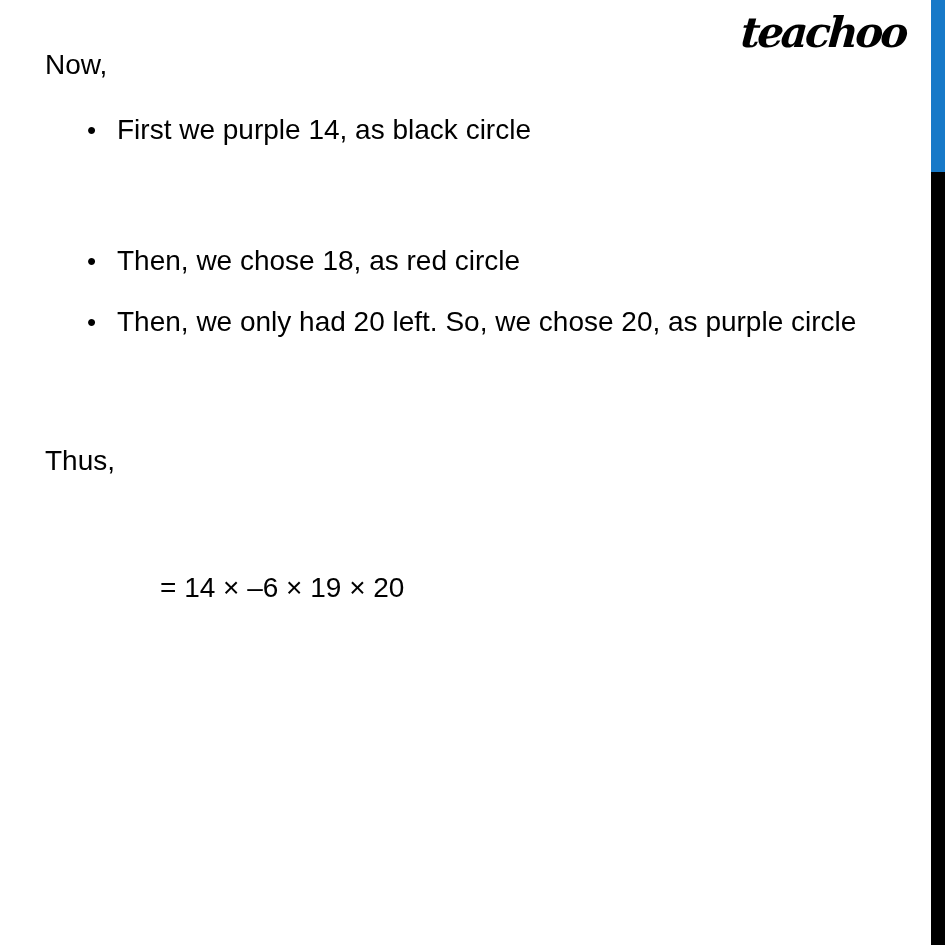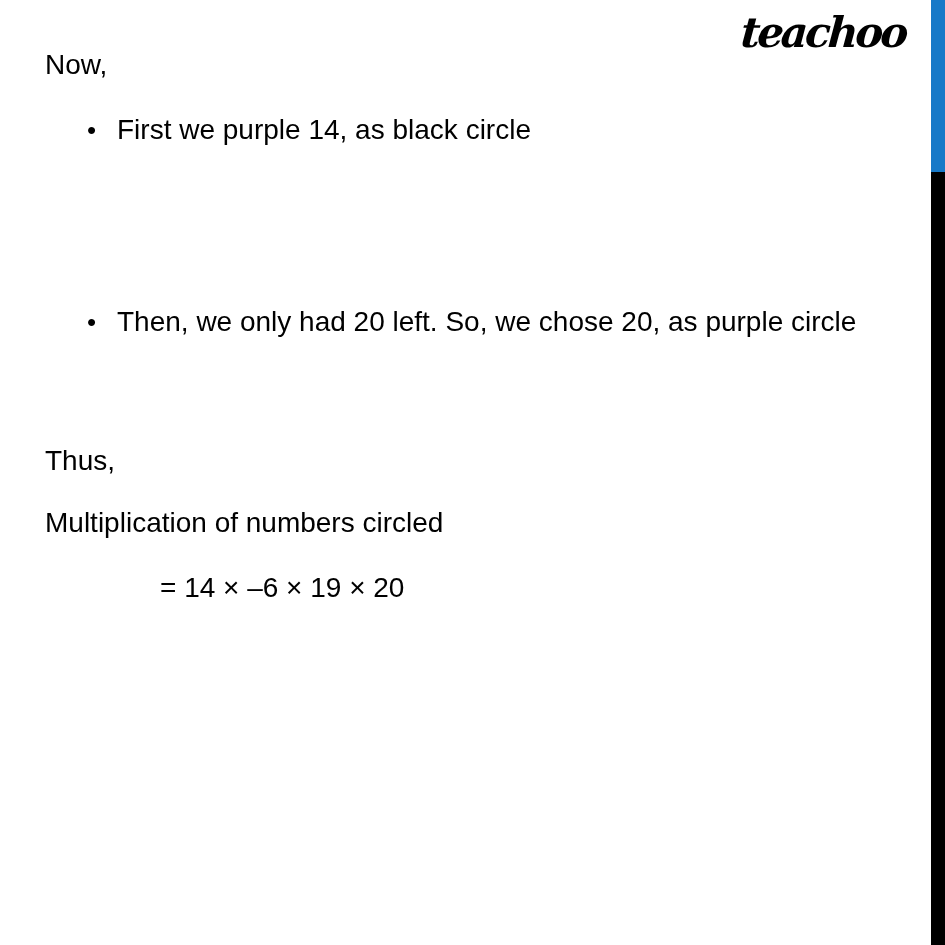--- a/index.html
+++ b/index.html
@@ -59,24 +59,26 @@
 
   <div class="logo">teachoo</div>
 
   <div class="line" style="top:48px">Now,</div>
 
   <div class="line bullet" style="top:113px">
     <span class="marker">•</span><span><span>First we purple </span><span class="b">14</span><span>, as </span><span class="b">black</span><span> circle</span></span>
   </div>
 
 
+  <div class="line bullet" style="top:244px">
+    <span class="marker">•</span><span><span>Then, we chose </span><span class="b">18</span><span>, as </span><span class="b">red</span><span> circle</span></span>
+  </div>
 
   <div class="line bullet" style="top:305px">
     <span class="marker">•</span><span><span>Then, we only had </span><span class="b">20 left.</span><span> So, we chose </span><span class="b">20</span><span>, as </span><span class="b">purple</span><span> circle</span></span>
   </div>
 
   <div class="line" style="top:444px">Thus,</div>
 
-  <div class="line" style="top:506px">Multiplication of numbers circled</div>
 
   <div class="line eq b" style="top:571px">= 14 × –6 × 19 × 20</div>
 
 </div>
 
 </body></html>

